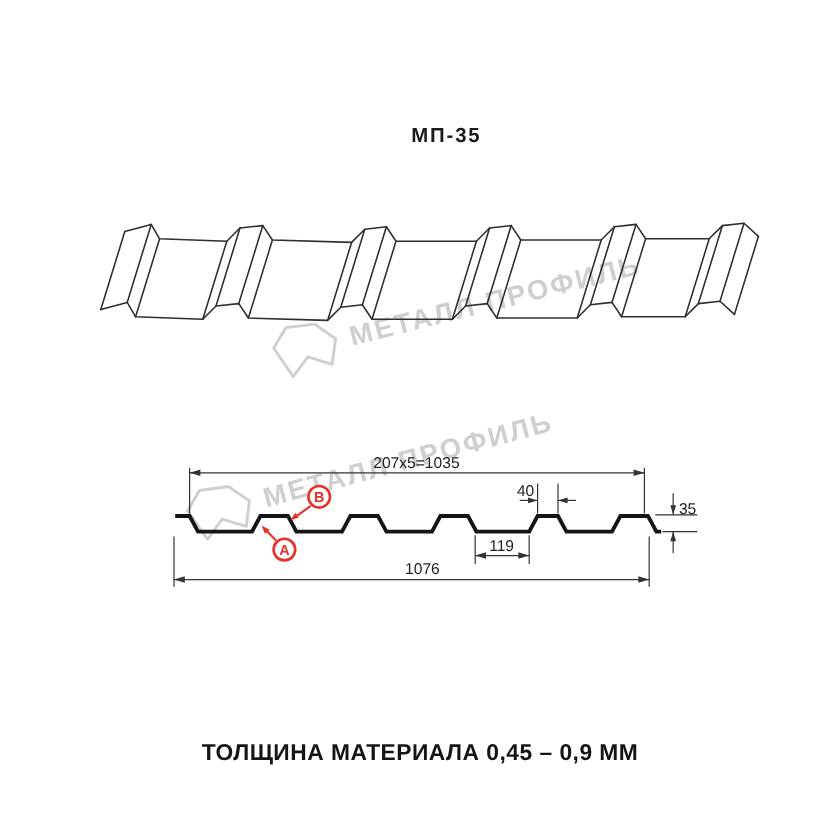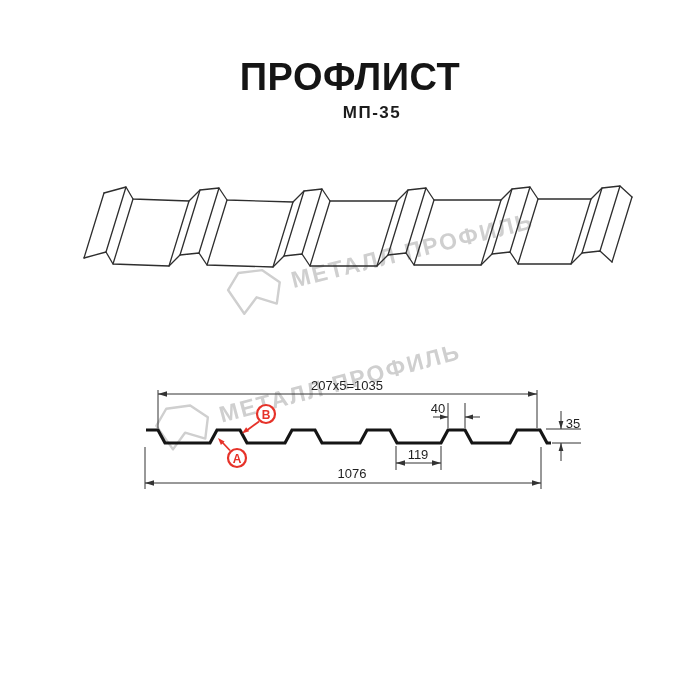--- a/index.html
+++ b/index.html
@@ -31,21 +31,20 @@
   .fig{position:absolute;z-index:2;}
   svg text{font-family:"Liberation Sans", sans-serif;}
   .dim-txt{font-size:13px;fill:#1f1f1f;}
   .red-txt{font-size:12px;font-weight:700;fill:#e63229;}
 </style>
 </head>
 <body>
 
 <div class="page">
 
-  <div class="title">ПРОФЛИСТ</div>
   <div class="subtitle">МП-35</div>
 
   <div class="watermark wm-top">
     <svg width="56" height="46" viewBox="0 0 56 46">
       <path d="M2,17 L16,3 L40,6 L54,22 L46,42 L28,31 L12,44 Z" fill="none" stroke="#cfcfcf" stroke-width="2.4" stroke-linejoin="round"></path>
     </svg>
     <span class="wm-text">МЕТАЛЛ ПРОФИЛЬ</span>
   </div>
 
   <div class="watermark wm-bottom">
@@ -139,14 +138,15 @@
     </g>
 
     <g>
       <line x1="230" y1="450.5" x2="222" y2="442" stroke="#e63229" stroke-width="1.8"></line>
       <polygon points="218,438 224.6,441.5 220.9,444.9" fill="#e63229"></polygon>
       <circle cx="237" cy="458" r="9" fill="#ffffff" stroke="#e63229" stroke-width="2.2"></circle>
       <text class="red-txt" x="237" y="462.5" text-anchor="middle">A</text>
     </g>
   </svg>
 
+  <div class="footer-note">ТОЛЩИНА МАТЕРИАЛА 0,45 – 0,9 ММ</div>
 
 </div>
 
 </body></html>

